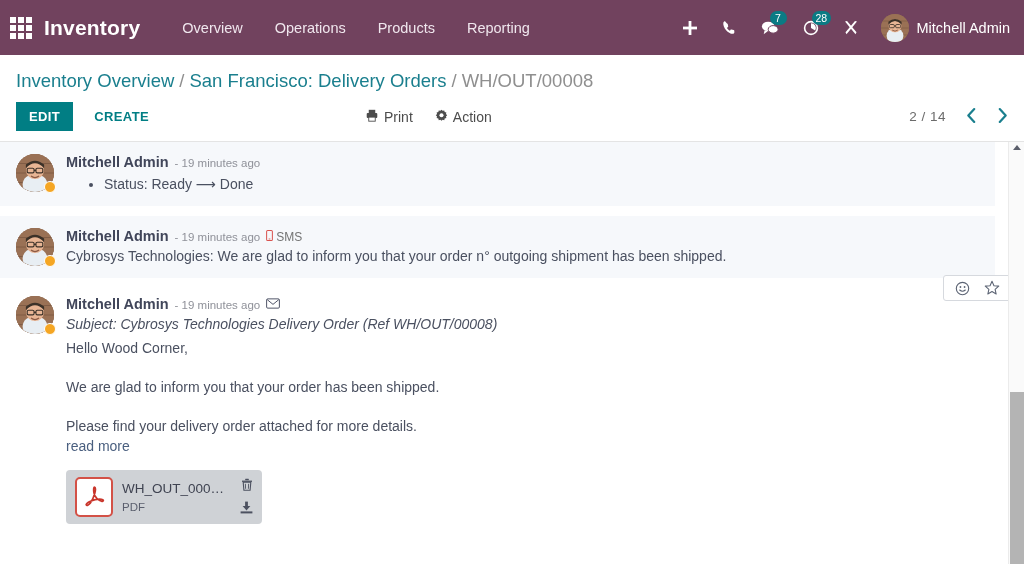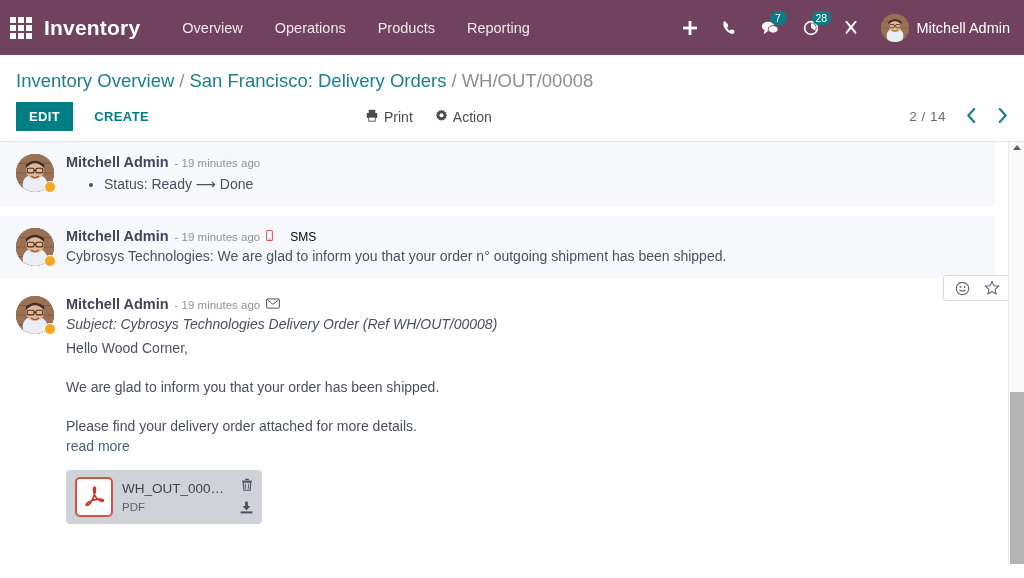--- a/index.html
+++ b/index.html
@@ -237,24 +237,24 @@
     font-size: 14.5px;
     font-weight: bold;
     color: #41465a;
   }
   .timestamp {
     font-size: 11.5px;
     color: #8f9199;
   }
   .sms-tag {
     font-size: 12px;
-    color: #000000;
-    display: flex;
-    align-items: center;
-    gap: 17px;
+    color: #737373;
+    display: flex;
+    align-items: center;
+    gap: 3px;
   }
   .mail-icon { color: #4a4f63; font-size: 12px; }
   .msg-content {
     font-size: 14px;
     color: #4a5060;
     line-height: 20px;
     margin-top: 2px;
   }
   .msg-content ul { margin: 4px 0 0 38px; }
   .msg-content li { list-style: disc; font-size: 14px; color: #4a5060; }

